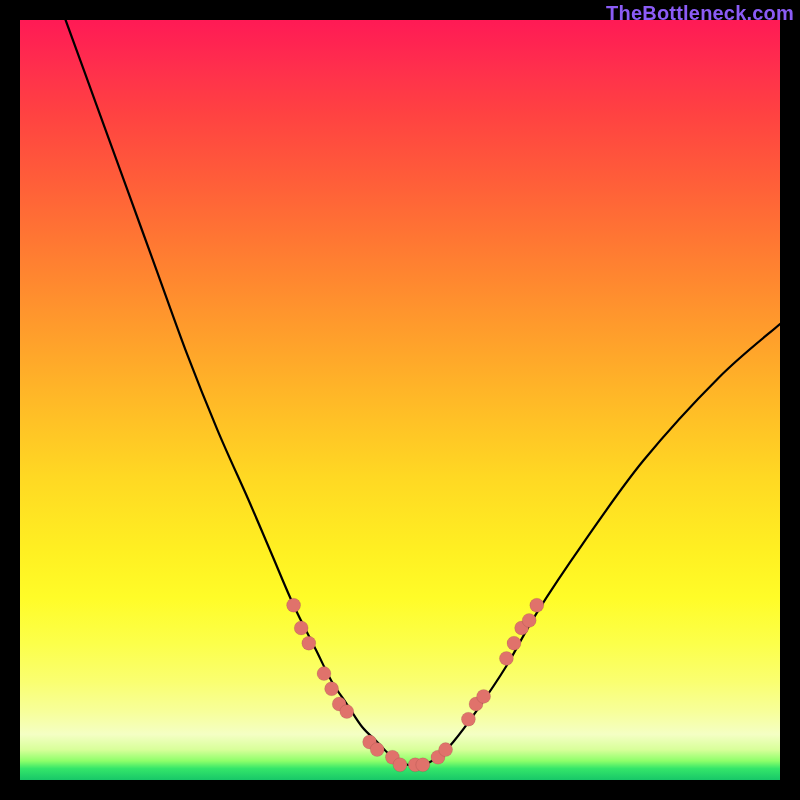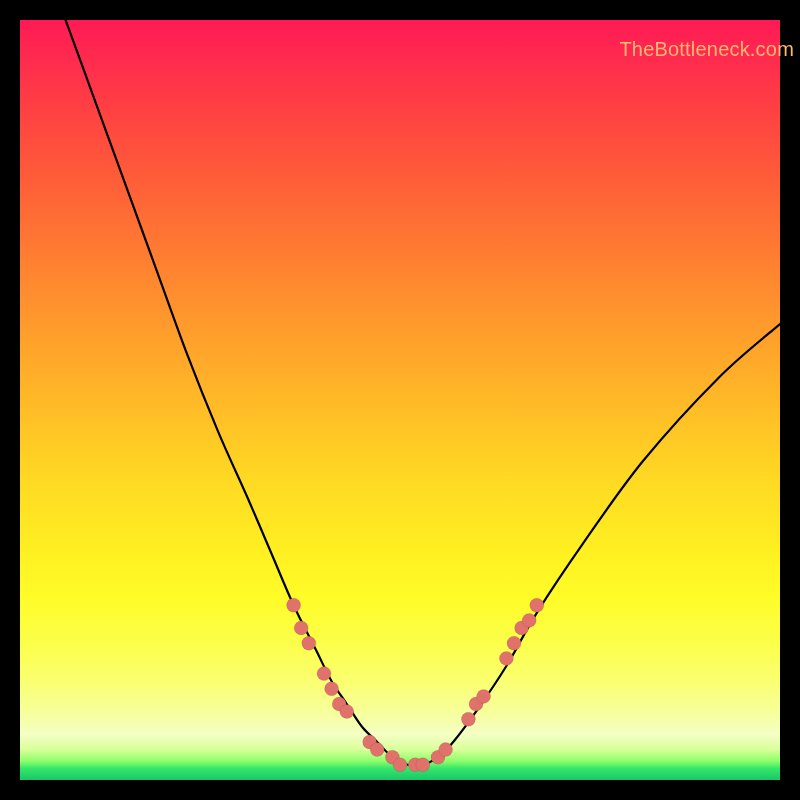--- a/index.html
+++ b/index.html
@@ -44,26 +44,25 @@
       #d8ff9a 96%,
       #8dff6a 97.5%,
       #34e66a 98.5%,
       #18c768 100%
     );
   }
   .watermark {
     position: absolute;
     top: 2px;
     right: 6px;
-    color: #fdba74;
+    color: #8b5cf6;
     font-size: 20px;
     letter-spacing: 0.2px;
     z-index: 50;
-    font-weight: 400;
-    margin-top: 36px;
+    font-weight: 700;
   }
   svg.curve {
     position: absolute;
     left: 0;
     top: 0;
     width: 760px;
     height: 760px;
     z-index: 30;
   }
   .curve path {

